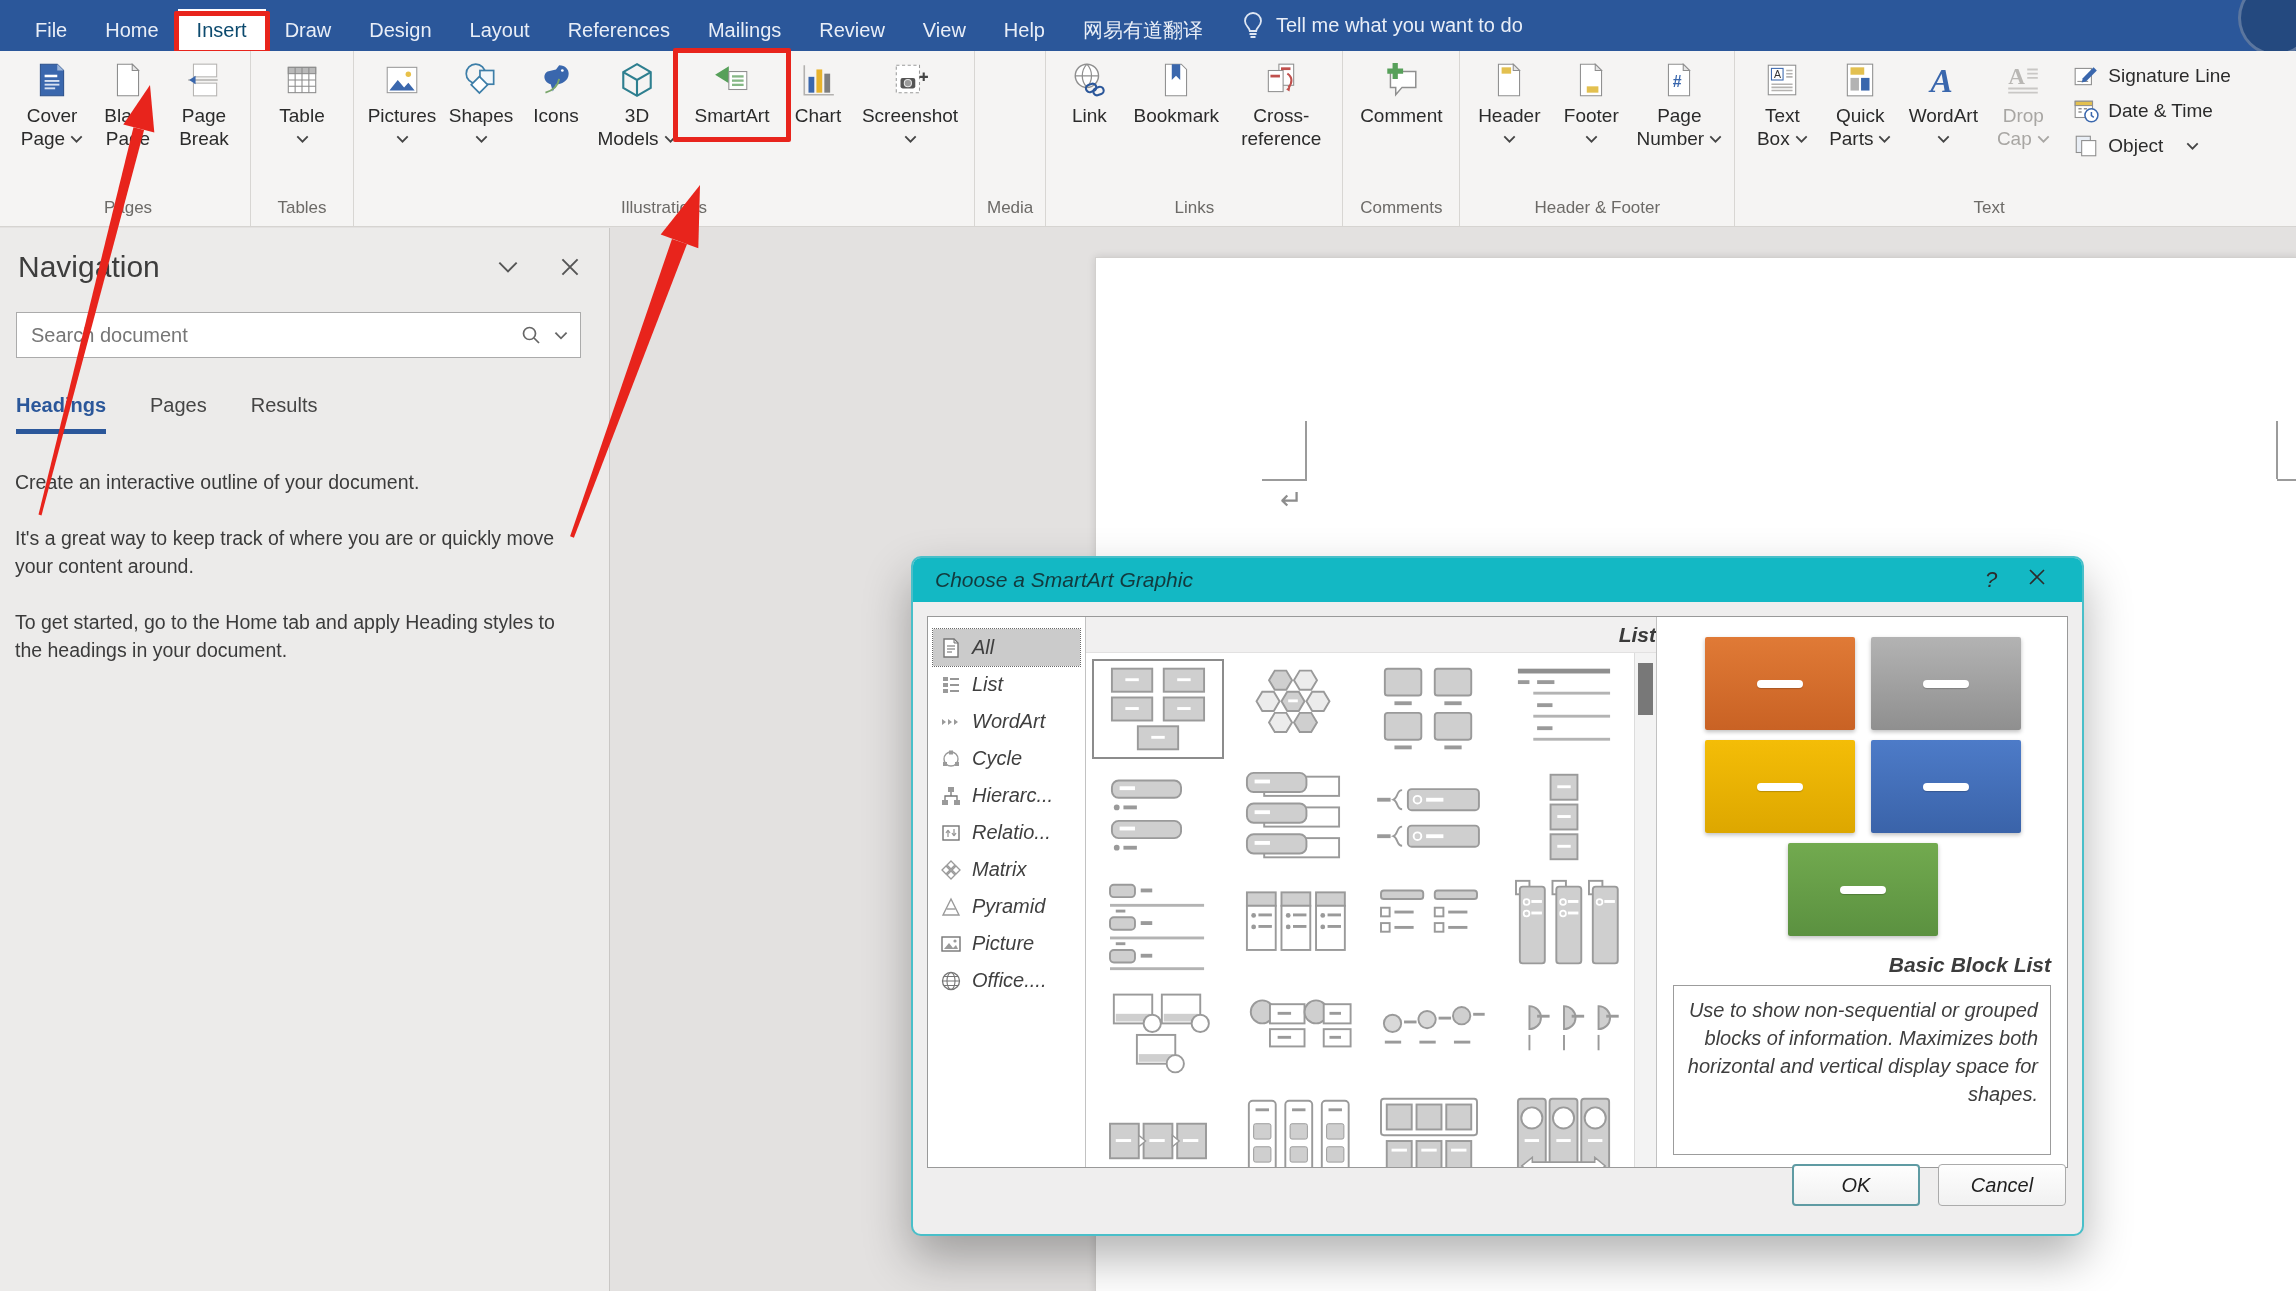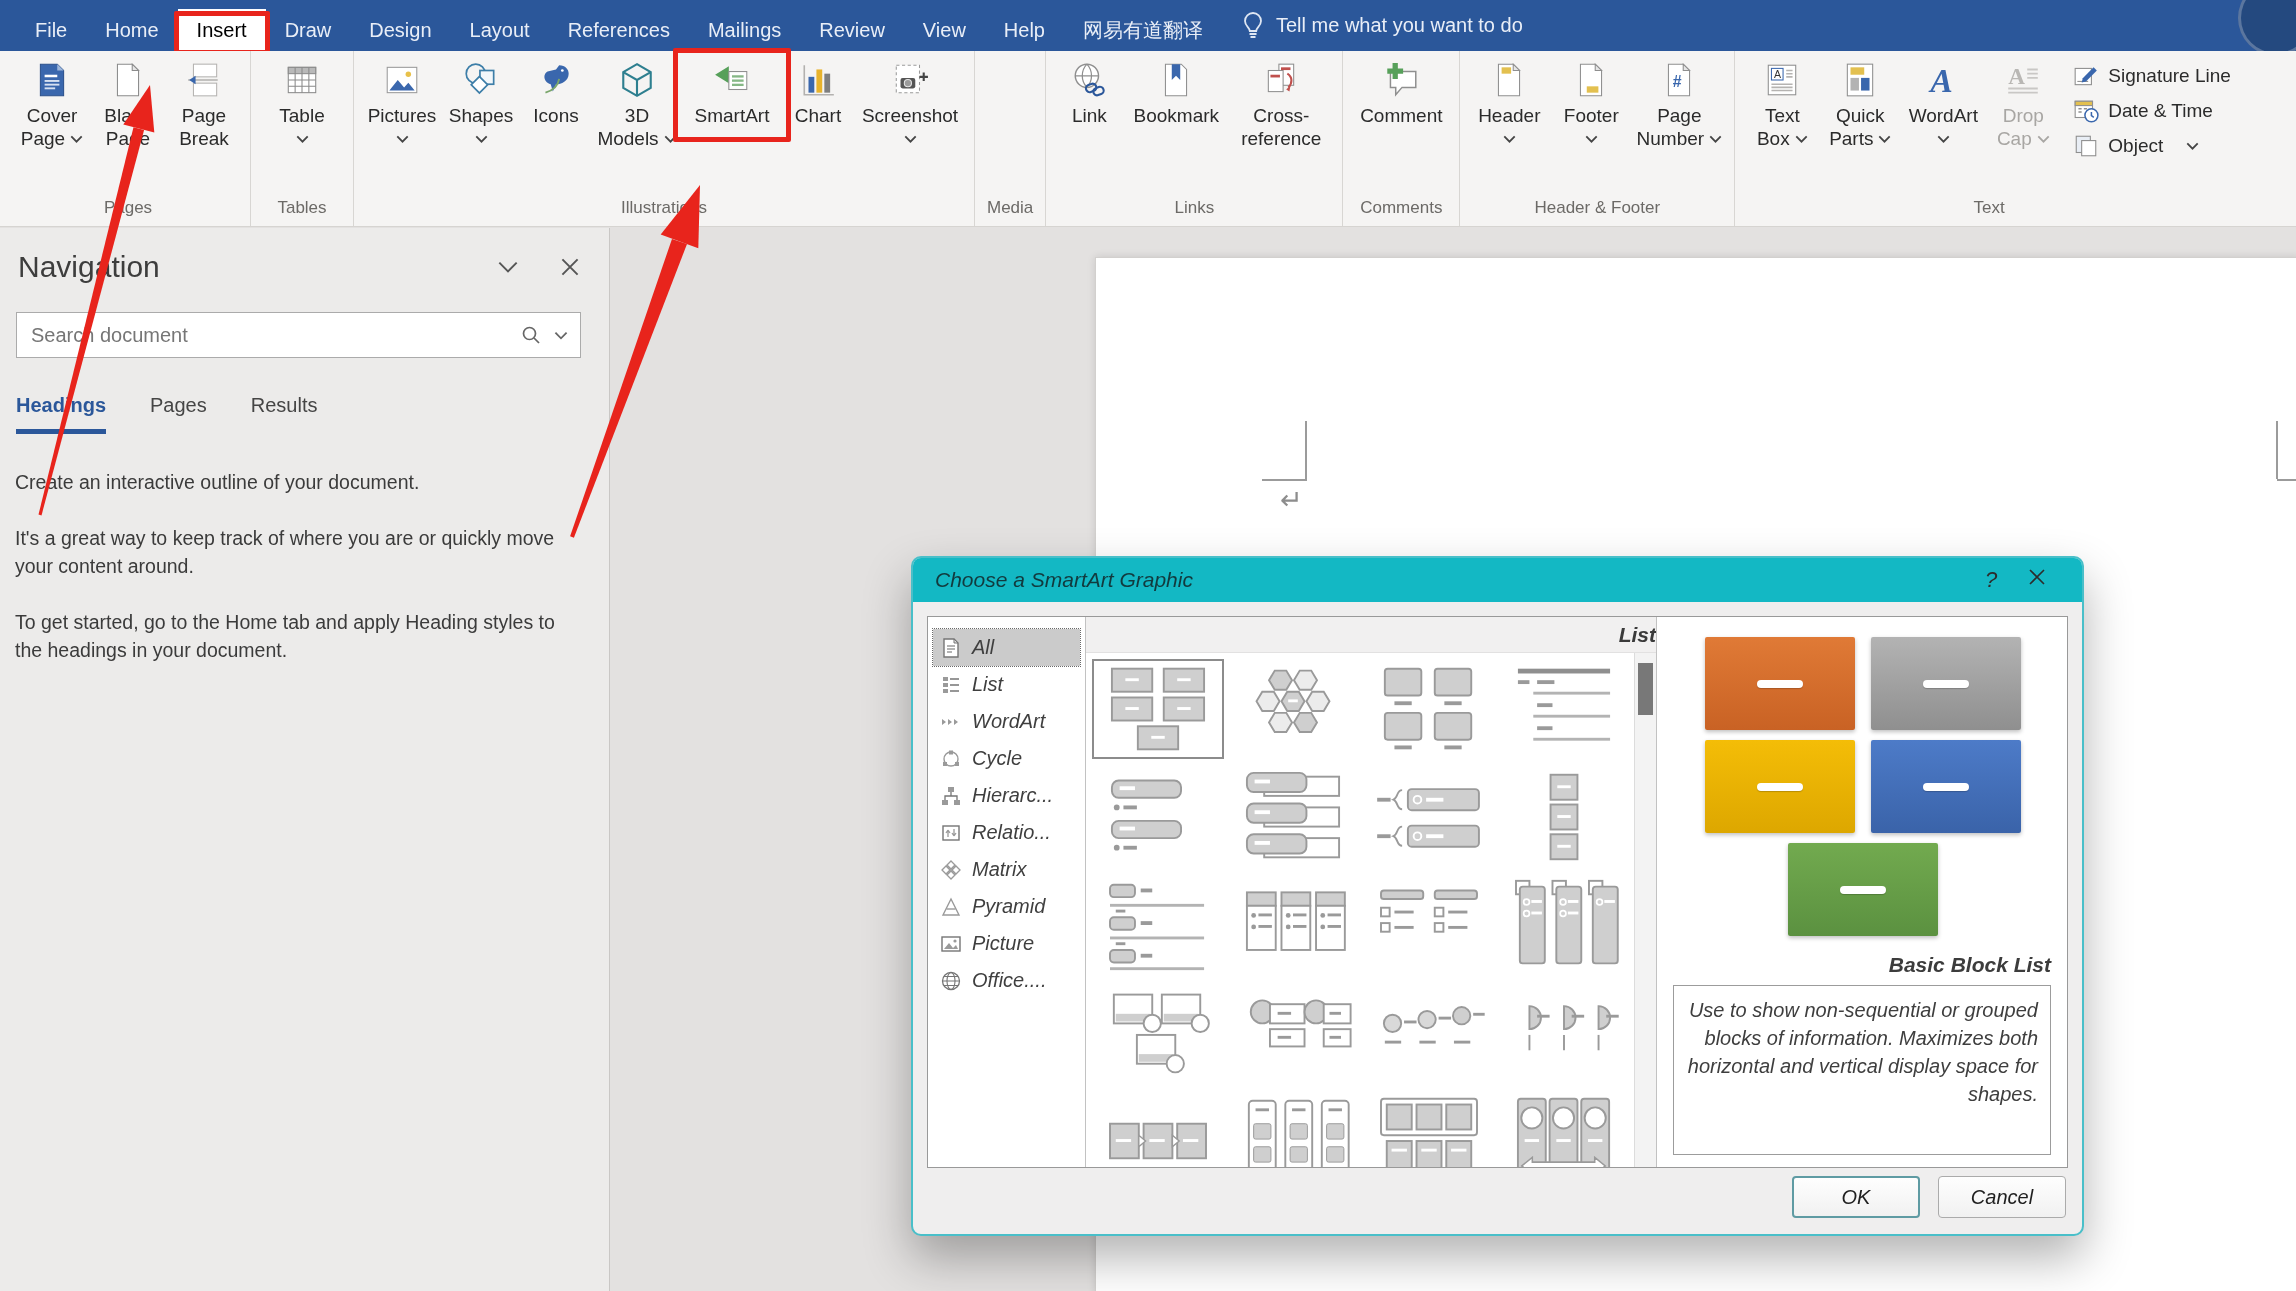--- a/index.html
+++ b/index.html
@@ -3,21 +3,21 @@
 <meta charset="utf-8">
 <style>
   * { margin:0; padding:0; box-sizing:border-box; }
   html,body { width:2296px; height:1291px; overflow:hidden;
     font-family:"Liberation Sans", sans-serif; background:#e3e1e0; }
 
   
   .menubar { position:relative; height:51px; background:#2b579a; display:flex;
     align-items:stretch; padding-left:16px; color:#e9eef7; font-size:20px; overflow:hidden; }
   .mtab { position:relative; display:flex; align-items:center; padding:16px 19px; cursor:default; white-space:nowrap;margin-top:9px; }
-  .mtab.active { background:#ffffff; color:#000000; }
+  .mtab.active { background:#ffffff; color:#0c4a6e; }
   .tellme { display:flex; align-items:center; gap:12px; padding:0 20px; }
   .avatar { position:absolute; right:-18px; top:-20px; width:76px; height:76px; border-radius:50%;
     background:#24497f; border:3px solid rgba(255,255,255,.25); }
 
   .redbox { position:absolute; border:5px solid #e8241c; border-radius:2px; pointer-events:none; }
   .mtab .redbox { left:-4px; right:-4px; top:2px; bottom:-4px; }
   .rbtn .redbox { left:-9px; right:-9px; top:-3px; bottom:8px; }
 
   
   .ribbon { height:176px; background:#f5f4f3; border-bottom:1px solid #d6d4d1;
@@ -98,21 +98,21 @@
   .blk .dash { position:absolute; left:50%; top:50%; width:46px; height:8px; margin:-4px 0 0 -23px;
     background:#fff; border-radius:4px; box-shadow:0 1px 1px rgba(0,0,0,.2); }
   .blk.orange { left:32px;  top:6px;   background:linear-gradient(180deg,#e07a36,#c96224); }
   .blk.gray   { left:198px; top:6px;   background:linear-gradient(180deg,#b3b3b3,#8f8f8f); }
   .blk.yellow { left:32px;  top:109px; background:linear-gradient(180deg,#f4bd07,#dda700); }
   .blk.blue   { left:198px; top:109px; background:linear-gradient(180deg,#4d7bc8,#3a63a9); }
   .blk.green  { left:115px; top:212px; background:linear-gradient(180deg,#72aa4f,#5b9140); }
   .pv-name { font-weight:700; font-size:21px; color:#3c3c3c; margin:10px 0 8px 2px; }
   .pv-desc { flex:1; border:1px solid #9c9c9c; background:#fff; padding:10px 12px;
     font-size:20px; line-height:28px; color:#3e3e3e; }
-  .dlg-footer { position:absolute; right:16px; bottom:16px; display:flex; gap:18px; }
+  .dlg-footer { position:absolute; right:16px; bottom:28px; display:flex; gap:18px; }
   .dbtn { width:128px; height:42px; display:flex; align-items:center; justify-content:center;
     background:linear-gradient(180deg,#fefefe,#f1f1f1); border:1px solid #ababab;
     border-radius:4px; font-size:20px; color:#1f1f1f; cursor:pointer; }
   .dbtn.ok { border:2px solid #5f9ba3; }
 
   
   .overlay { position:absolute; left:0; top:0; width:2296px; height:1291px;
     pointer-events:none; z-index:60; }
 </style>
 </head>

